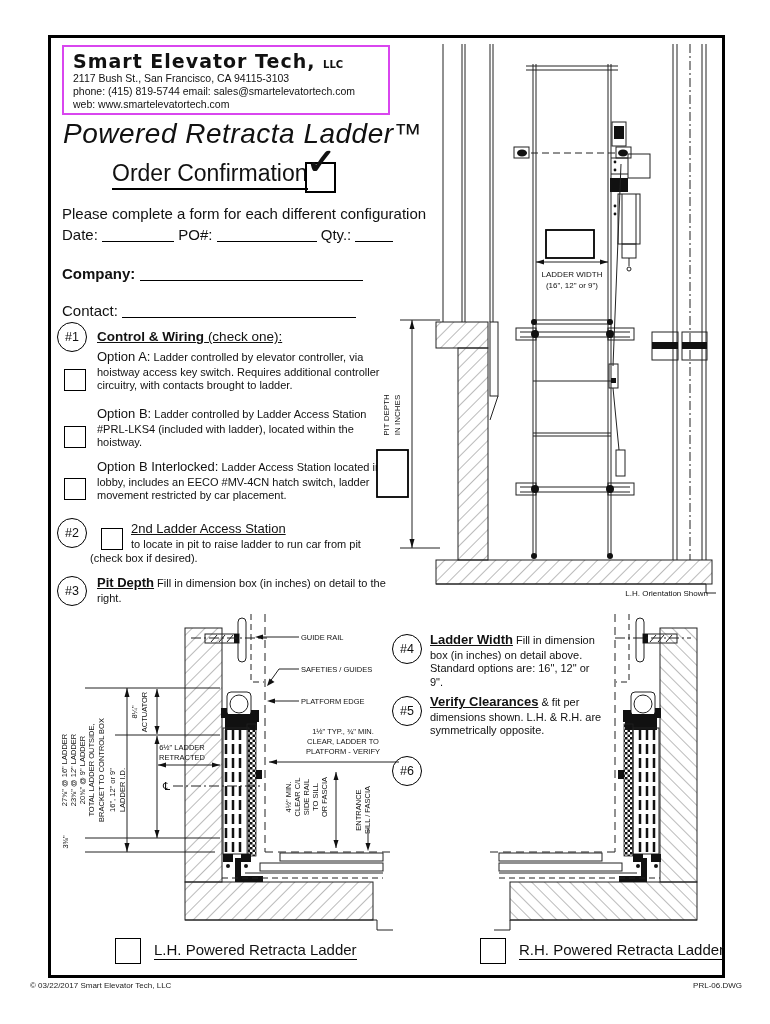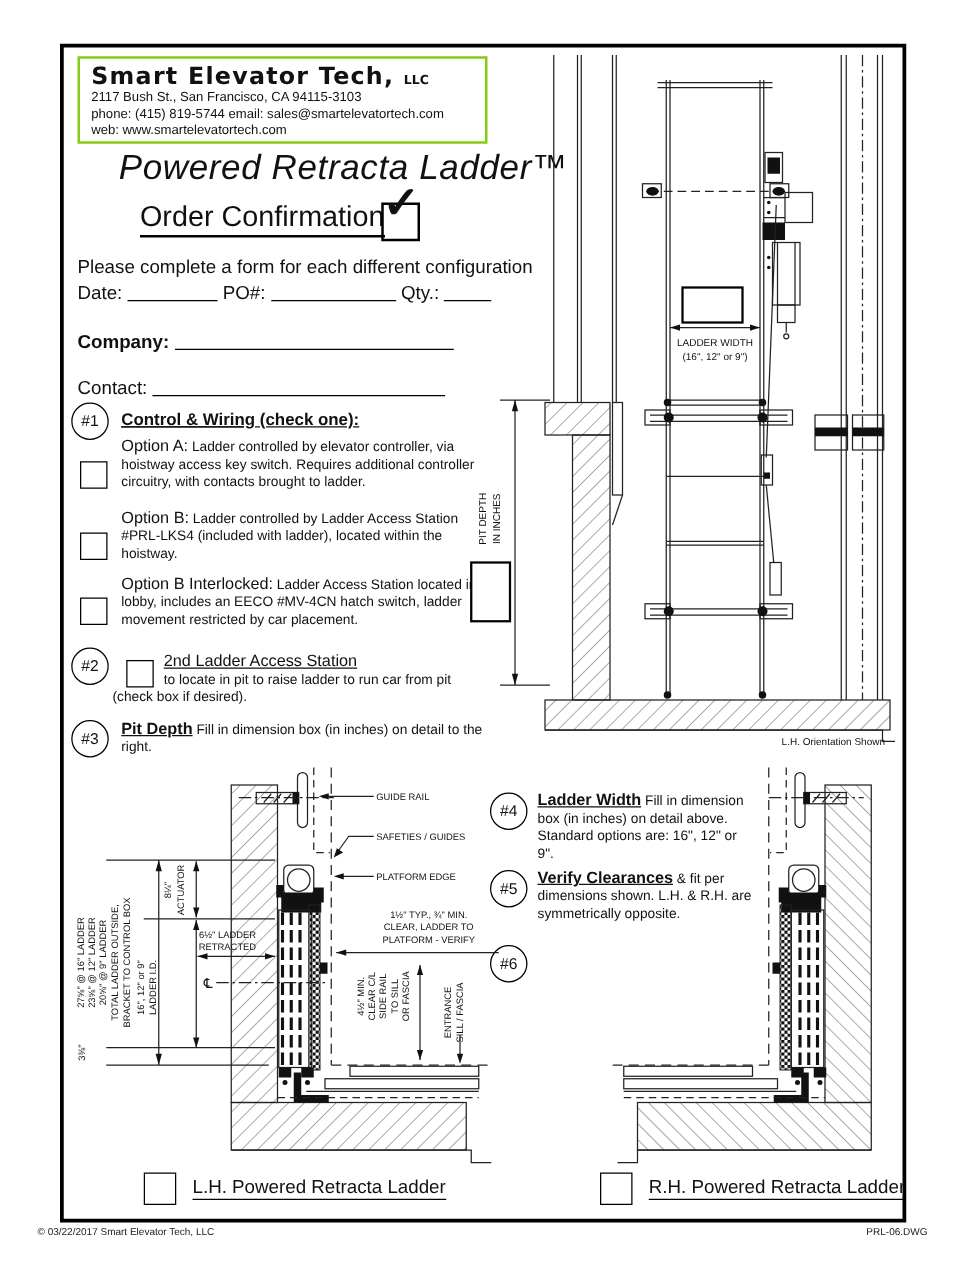--- a/index.html
+++ b/index.html
@@ -1,35 +1,35 @@
 <!DOCTYPE html>
 <html><head>
 <meta charset="utf-8">
 <style>
   html,body{margin:0;padding:0;background:#fff;}
   .page{position:relative;width:770px;height:1024px;background:#fff;
         font-family:"Liberation Sans",sans-serif;color:#111;overflow:hidden;}
   .abs{position:absolute;}
   .border-frame{left:48px;top:35px;width:671px;height:937px;border:3px solid #000;}
-  .hdr-box{left:62px;top:45px;width:328px;height:70px;border:2px solid #84cc16;padding:5px 9px;box-sizing:border-box;}
+  .hdr-box{left:62px;top:45px;width:328px;height:70px;border:2px solid #d946ef;padding:5px 9px;box-sizing:border-box;}
   .logo{font-family:"DejaVu Sans",sans-serif;font-weight:bold;font-size:19px;letter-spacing:1px;line-height:1.05;}
   .logo-llc{font-size:10px;letter-spacing:0;}
   .hdr-line{font-size:10.5px;line-height:1.22;}
-  .doc-title{left:63px;top:118px;font-size:28px;font-style:italic;letter-spacing:0.5px;margin-left:32px;}
+  .doc-title{left:63px;top:118px;font-size:28px;font-style:italic;letter-spacing:0.5px;}
   .sub-title{left:112px;top:160px;font-size:23px;border-bottom:2px solid #000;padding-bottom:1px;}
   .conf-box{left:305px;top:162px;width:27px;height:27px;border:2.5px solid #000;}
   .conf-check{left:306px;top:144px;font-size:36px;font-weight:bold;line-height:1;}
   .note{left:62px;top:205px;font-size:15px;}
   .frow{font-size:15px;}
   .blank{display:inline-block;border-bottom:1.5px solid #000;height:14px;vertical-align:-2px;}
   .circ{width:28px;height:28px;border:1.5px solid #000;border-radius:50%;
         display:flex;align-items:center;justify-content:center;font-size:12.5px;}
   .chk{border:1.7px solid #000;background:#fff;}
   .h1{font-size:13.5px;font-weight:bold;text-decoration:underline;}
-  .h1n{font-size:13.5px;font-weight:bold;}
+  .h1n{font-size:13.5px;font-weight:normal;}
   .optlbl{font-size:13px;text-align:right;}
   .body-txt{font-size:11px;line-height:1.27;}
   .inline-h{font-weight:bold;text-decoration:underline;font-size:13px;}
   .u{text-decoration:underline;}
   .bot-lbl{font-size:15px;border-bottom:1.5px solid #000;padding-bottom:1px;}
   .foot{font-size:8px;color:#222;}
   svg text{font-family:"Liberation Sans",sans-serif;fill:#111;}
   .dt{font-size:7.5px;}
   .dt8{font-size:8px;}
   .thin{stroke:#222;stroke-width:1;fill:none;}

